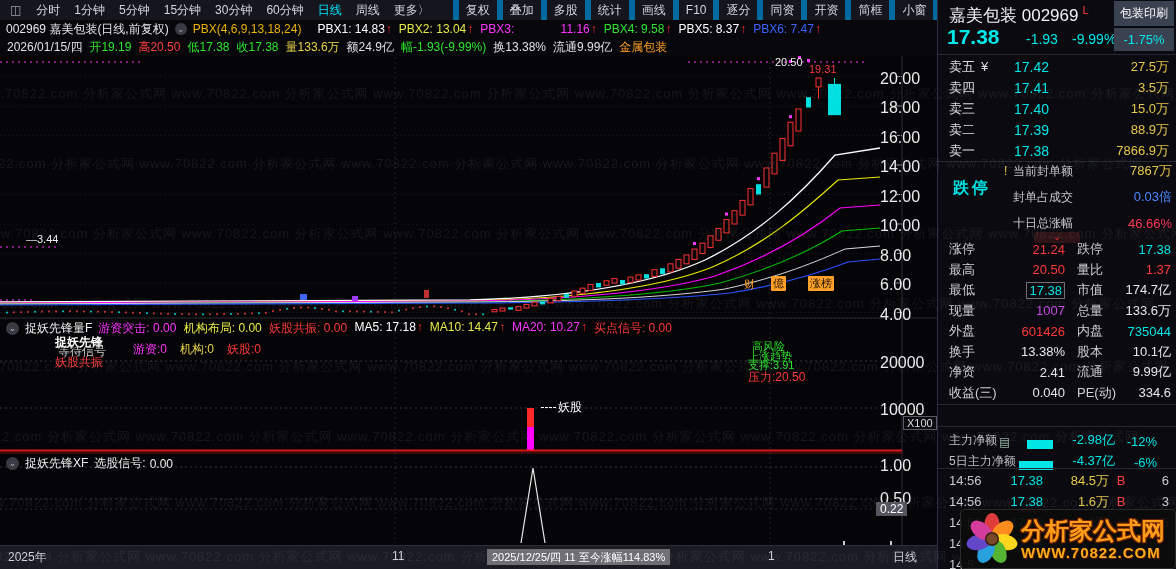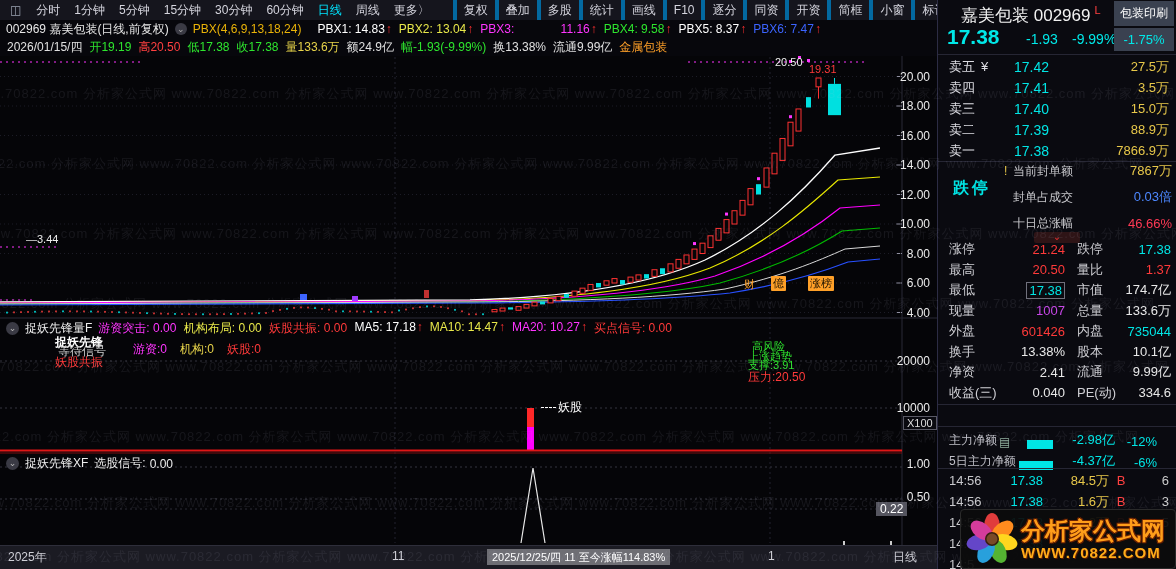--- a/index.html
+++ b/index.html
@@ -5,38 +5,38 @@
   html,body{margin:0;padding:0;background:#000;}
   #app{position:relative;width:1176px;height:569px;background:#050508;overflow:hidden;
        font-family:"Liberation Sans","DejaVu Sans",sans-serif;color:#ddd;font-size:12px;}
   
   .toolbar{position:absolute;left:0;top:0;width:937px;height:20px;background:#15151d;
            border-bottom:1px solid #26262f;display:flex;align-items:center;z-index:3;}
   .win-icon{margin:0 8px 0 10px;color:#9aa2b0;font-size:12px;}
   #tb-items{display:flex;align-items:center;height:100%;}
   .tb-item{padding:0 7px;color:#d5d5de;white-space:nowrap;line-height:20px;}
   .tb-item.active{color:#00e5ff;}
-  .tb-item.sep{border-left:4px solid #0369a1;}
+  .tb-item.sep{border-left:6px solid #0369a1;}
   .tb-item.gap{margin-left:16px;}
   
   .pbx-bar{position:absolute;left:0;top:20px;width:937px;height:18px;display:flex;align-items:center;
            background:#07070c;z-index:3;white-space:nowrap;}
   .pbx-title{color:#e8e8e8;margin-left:6px;}
   .ind-circle{display:inline-block;width:12px;height:12px;border-radius:50%;background:#3a3a44;color:#aaa;
               font-size:9px;line-height:12px;text-align:center;margin:0 6px;}
   .pbx-def{color:#eab308;margin-right:16px;}
   .pbx-pair{margin-right:4px;}
   .arrow-up{color:#ff3030;margin:0 3px 0 1px;}
   .row-icons{position:absolute;right:48px;top:22px;color:#8890a0;z-index:3;letter-spacing:10px;font-size:12px;}
   .day-bar{position:absolute;left:0;top:38px;width:937px;height:18px;display:flex;align-items:center;
            background:#07070c;z-index:3;white-space:nowrap;}
   .day-item{margin-left:7px;}
   
   #chart-svg{position:absolute;left:0;top:40px;z-index:1;}
-  .axis-label{position:absolute;left:880px;width:50px;text-align:right;font-size:12px;color:#ececec;z-index:2;}
+  .axis-label{position:absolute;left:880px;width:50px;text-align:left;font-size:16px;color:#ececec;z-index:2;}
   .ann{position:absolute;font-size:11px;z-index:2;white-space:nowrap;}
   .flag-box{position:absolute;font-size:11px;background:#ffa028;color:#1a1000;padding:0 2px;border-radius:1px;z-index:2;}
   .dash-lead{display:inline-block;width:15px;border-top:1px dashed #fff;vertical-align:middle;margin-right:2px;}
   
   .pane-head{position:absolute;display:flex;align-items:center;z-index:2;white-space:nowrap;}
   .collapse-icon{display:inline-block;width:13px;height:13px;border-radius:50%;background:#3a3a44;color:#bbb;
                  font-size:9px;line-height:12px;text-align:center;margin:0 6px;}
   .x100-box{position:absolute;left:903px;top:416px;border:1px solid #5a5a66;color:#ddd;font-size:11px;
             padding:0 3px;z-index:2;background:#0a0a10;}
   .cur-box{position:absolute;left:876px;top:502px;background:#55555f;color:#fff;font-size:12px;
@@ -44,21 +44,21 @@
   
   .ov{position:absolute;z-index:2;font-size:12px;white-space:nowrap;}
   
   .time-axis{position:absolute;left:0;top:545px;width:937px;height:24px;background:#1b1b23;
              border-top:1px solid #2e2e3a;z-index:3;}
   .ta-item{position:absolute;top:3px;color:#cfcfd6;font-size:12px;}
   .ta-high{background:#6e6e74;color:#fff;padding:0 5px;font-size:11px;top:3px;line-height:16px;}
   
   .qpanel{position:absolute;left:937px;top:0;width:239px;height:569px;background:#0a0a10;
           border-left:1px solid #2c2c44;z-index:3;font-size:13px;}
-  .q-name{position:absolute;left:11px;top:4px;font-size:17px;color:#f2f2f2;margin-left:12px;}
+  .q-name{position:absolute;left:11px;top:4px;font-size:17px;color:#f2f2f2;}
   .q-flag{color:#ff4040;font-size:11px;vertical-align:top;margin-left:4px;}
   .q-indbox{position:absolute;left:176px;top:1px;width:60px;height:25px;background:#3a4150;color:#fff;
             font-size:12px;display:flex;align-items:center;justify-content:center;}
   .q-price{position:absolute;left:9px;top:25px;font-size:21px;font-weight:bold;color:#00e8e8;}
   .q-chg{position:absolute;left:88px;top:31px;font-size:14px;color:#00e8e8;}
   .q-pct{position:absolute;left:134px;top:31px;font-size:14px;color:#00e8e8;}
   .q-indpct{position:absolute;left:176px;top:28px;width:60px;height:23px;background:#3a4150;color:#00e8e8;
             font-size:13px;display:flex;align-items:center;justify-content:center;}
   .hline{position:absolute;left:0;width:239px;height:1px;background:#262634;}
   #asks{position:absolute;left:0;top:56px;width:239px;}

